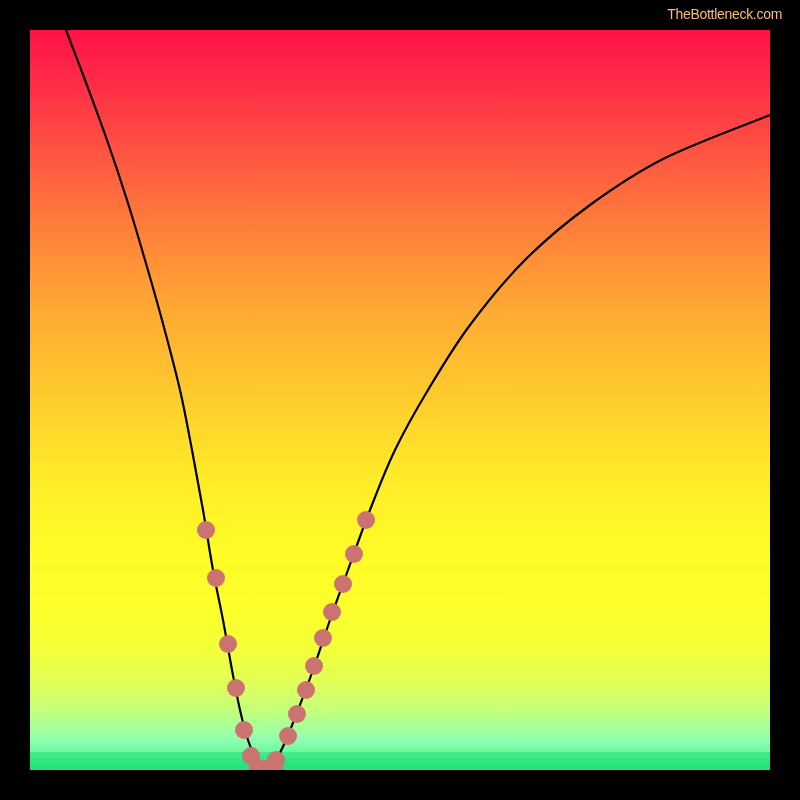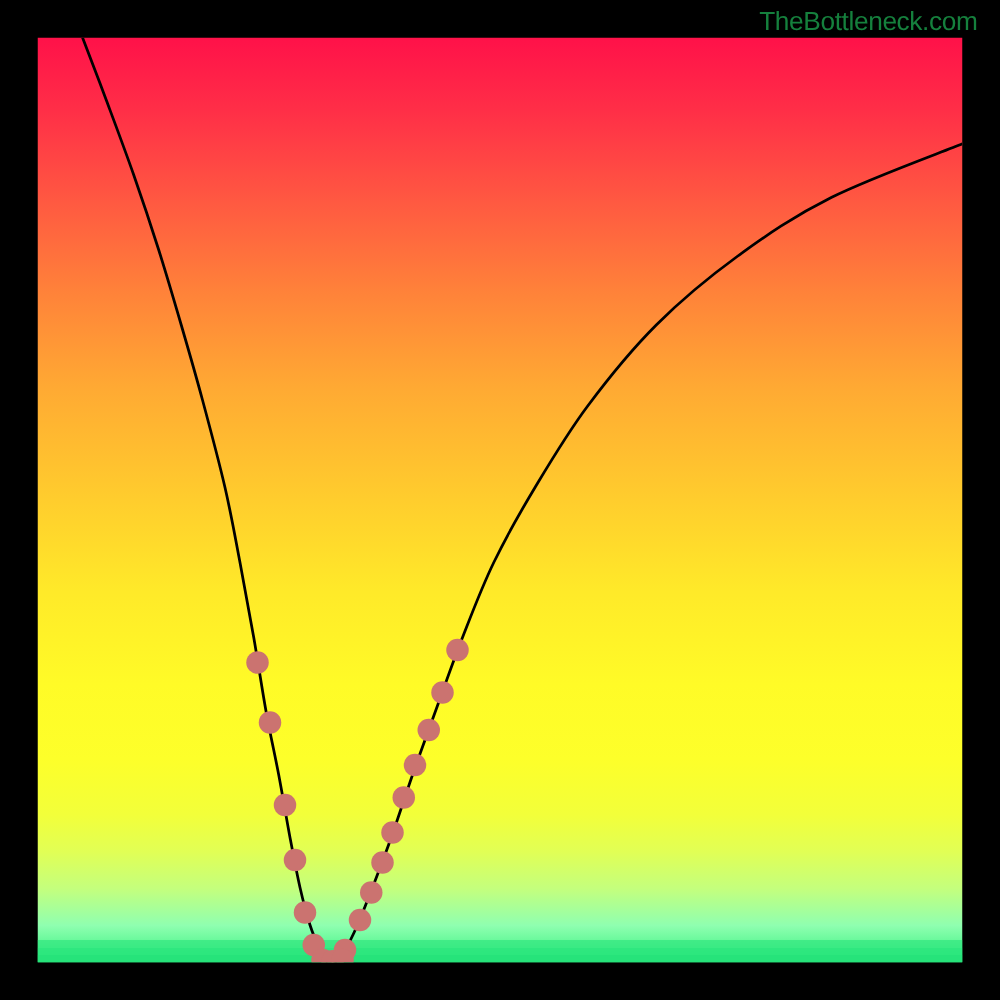--- a/index.html
+++ b/index.html
@@ -8,22 +8,22 @@
     width: 800px;
     height: 800px;
     background: #000;
     font-family: Arial, sans-serif;
     position: relative;
   }
   .watermark {
     position: absolute;
     top: 6px;
     right: 18px;
-    color: #15803d;
-    font-size: 21px;
+    color: #fdba74;
+    font-size: 14px;
     letter-spacing: -0.3px;
     z-index: 10;
   }
   .chart-container {
     position: absolute;
     top: 30px;
     left: 30px;
     width: 740px;
     height: 740px;
     overflow: hidden;

